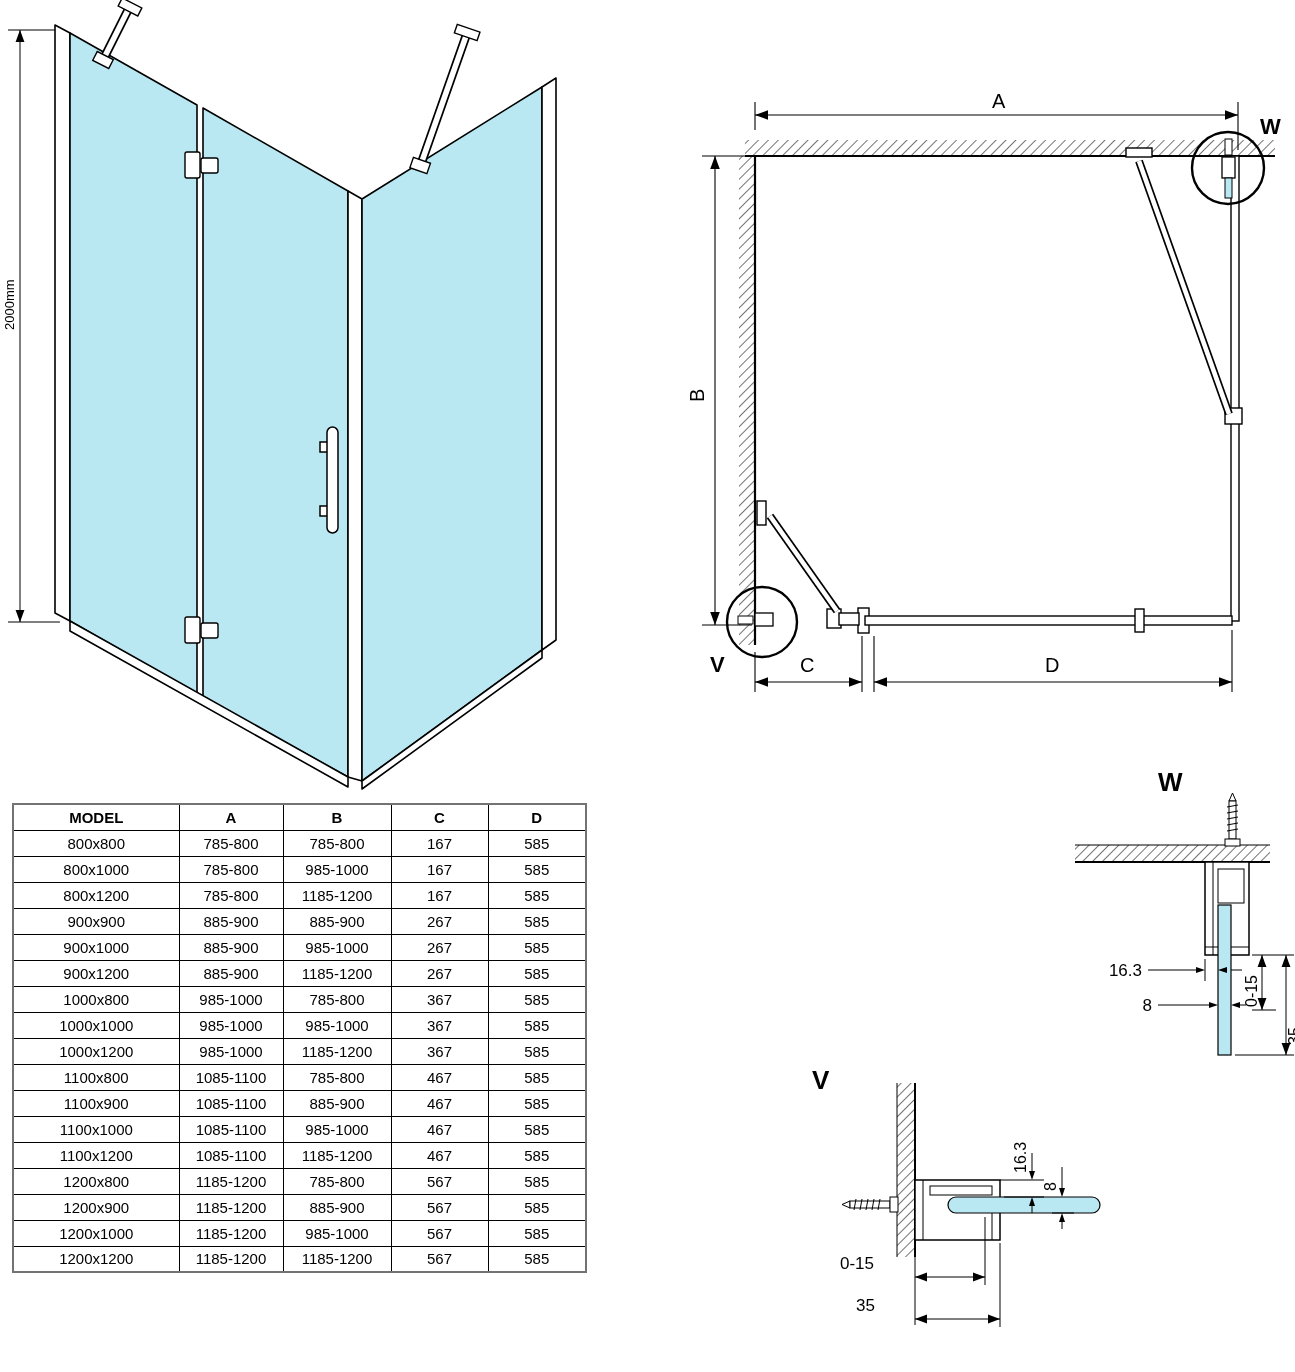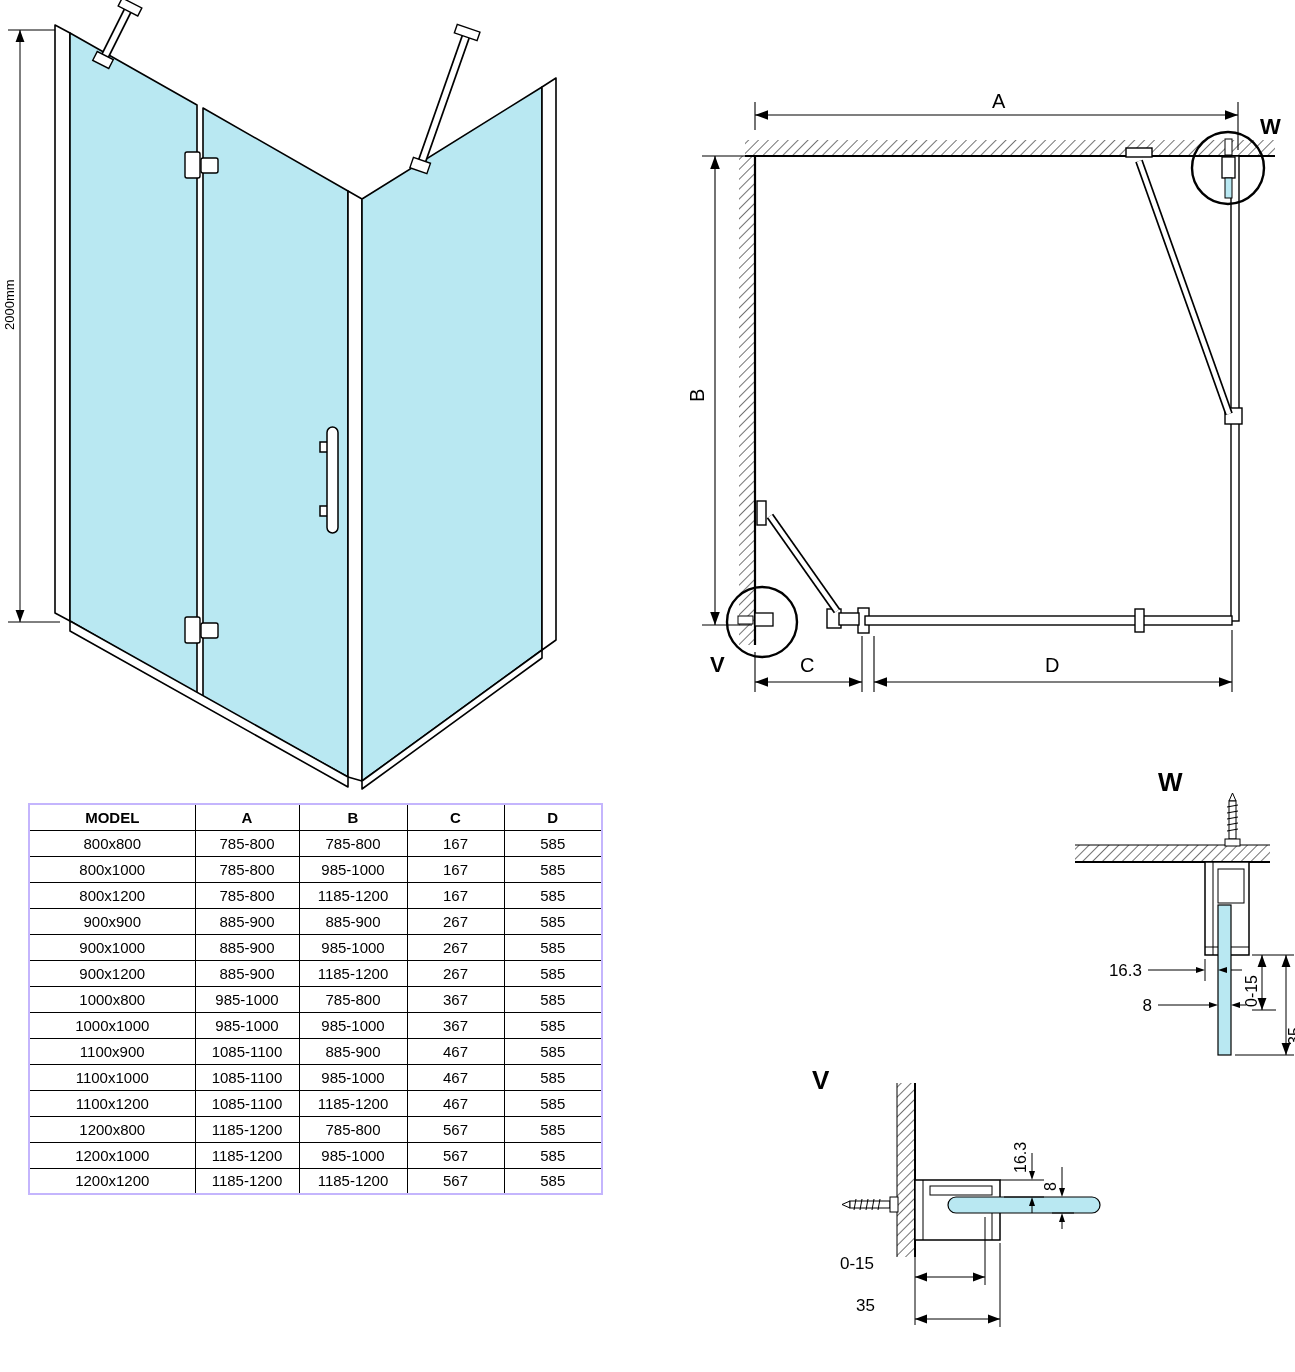--- a/index.html
+++ b/index.html
@@ -1,20 +1,20 @@
 <!DOCTYPE html>
 <html><head>
 <meta charset="utf-8">
 <style>
   *{box-sizing:border-box}
   body{margin:0;background:#fff;font-family:"Liberation Sans",sans-serif;color:#000}
   #page{position:relative;width:1295px;height:1372px;background:#fff;overflow:hidden}
   svg{position:absolute}
   svg text{font-family:"Liberation Sans",sans-serif;fill:#000;stroke:none}
-  #dims-table{position:absolute;left:28px;top:803px;width:573px;border-collapse:collapse;border:2px solid #c4b5fd;table-layout:fixed}
+  #dims-table{position:absolute;left:12px;top:803px;width:573px;border-collapse:collapse;border:2px solid #737373;table-layout:fixed}
   #dims-table th,#dims-table td{border:1px solid #000;height:26px;padding:0;text-align:center;vertical-align:middle;font-size:15px}
   #dims-table th{font-weight:bold}
 </style>
 </head>
 <body>
 
 <div id="page">
 
   <svg width="600" height="800" viewBox="0 0 600 800" style="left:0;top:0">
     <defs>
@@ -361,21 +361,35 @@
 
 
         <tr>
           <td>1000x1000</td>
           <td>985-1000</td>
           <td>985-1000</td>
           <td>367</td>
           <td>585</td>
         </tr>
 
-
+        <tr>
+          <td>1000x1200</td>
+          <td>985-1000</td>
+          <td>1185-1200</td>
+          <td>367</td>
+          <td>585</td>
+        </tr>
+
+        <tr>
+          <td>1100x800</td>
+          <td>1085-1100</td>
+          <td>785-800</td>
+          <td>467</td>
+          <td>585</td>
+        </tr>
 
         <tr>
           <td>1100x900</td>
           <td>1085-1100</td>
           <td>885-900</td>
           <td>467</td>
           <td>585</td>
         </tr>
 
         <tr>
@@ -395,20 +409,27 @@
         </tr>
 
         <tr>
           <td>1200x800</td>
           <td>1185-1200</td>
           <td>785-800</td>
           <td>567</td>
           <td>585</td>
         </tr>
 
+        <tr>
+          <td>1200x900</td>
+          <td>1185-1200</td>
+          <td>885-900</td>
+          <td>567</td>
+          <td>585</td>
+        </tr>
 
         <tr>
           <td>1200x1000</td>
           <td>1185-1200</td>
           <td>985-1000</td>
           <td>567</td>
           <td>585</td>
         </tr>
 
         <tr>

